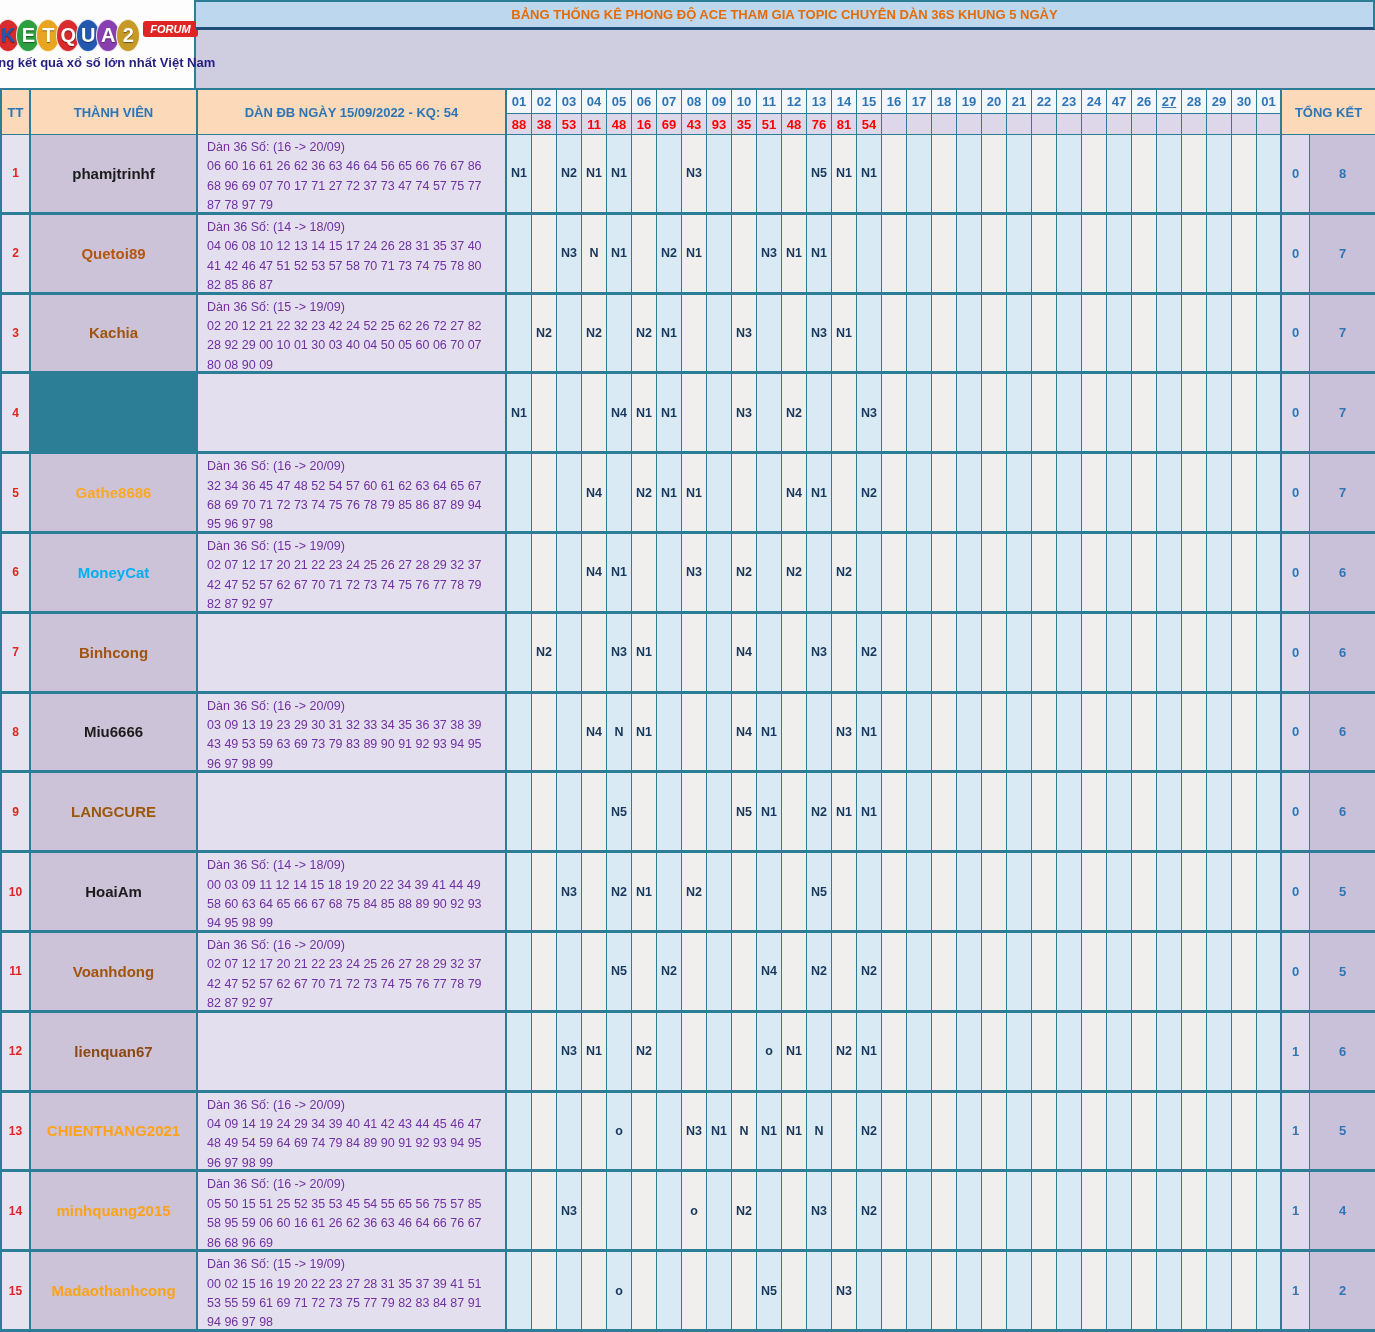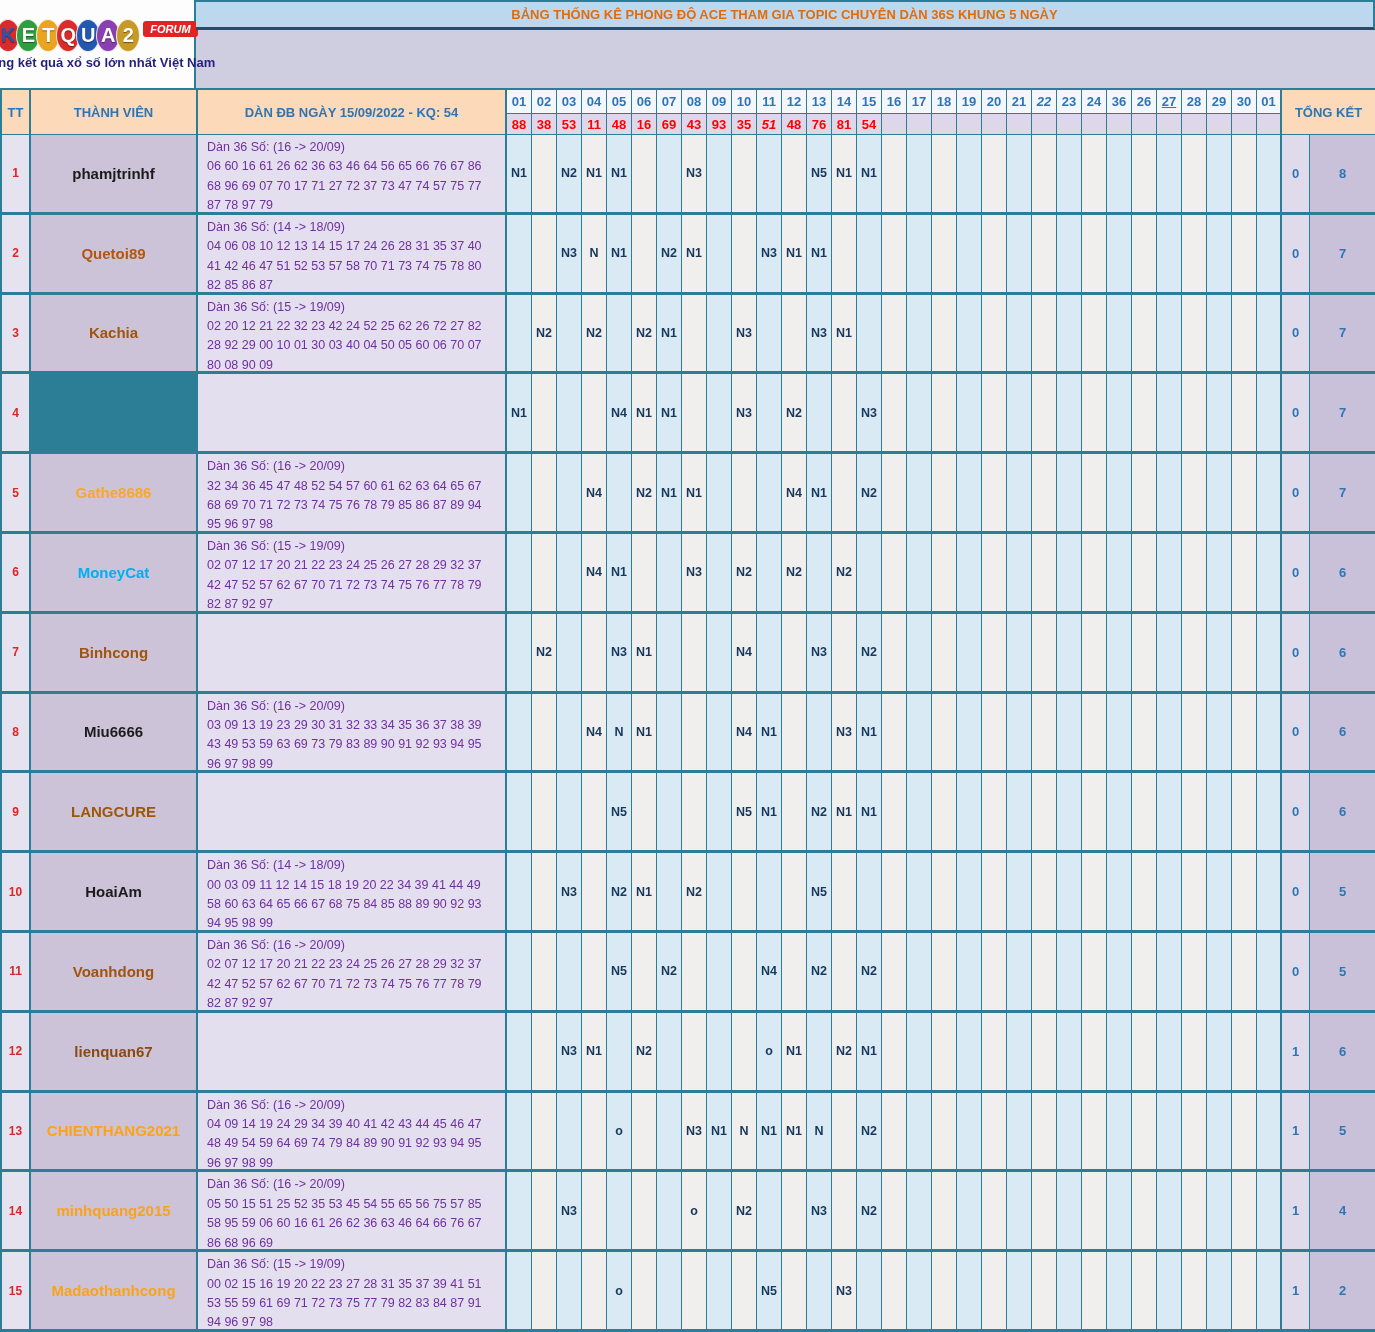--- a/index.html
+++ b/index.html
@@ -95,48 +95,48 @@
       <div class="cell h-res" style="grid-area: 2 / 9;">16</div>
       <div class="cell h-day" style="grid-area: 1 / 10;">07</div>
       <div class="cell h-res" style="grid-area: 2 / 10;">69</div>
       <div class="cell h-day" style="grid-area: 1 / 11;">08</div>
       <div class="cell h-res" style="grid-area: 2 / 11;">43</div>
       <div class="cell h-day" style="grid-area: 1 / 12;">09</div>
       <div class="cell h-res" style="grid-area: 2 / 12;">93</div>
       <div class="cell h-day" style="grid-area: 1 / 13;">10</div>
       <div class="cell h-res" style="grid-area: 2 / 13;">35</div>
       <div class="cell h-day" style="grid-area: 1 / 14;">11</div>
-      <div class="cell h-res" style="grid-area: 2 / 14; font-style: italic;">51</div>
+      <div class="cell h-res" style="grid-area: 2 / 14;">51</div>
       <div class="cell h-day" style="grid-area: 1 / 15;">12</div>
       <div class="cell h-res" style="grid-area: 2 / 15;">48</div>
       <div class="cell h-day" style="grid-area: 1 / 16;">13</div>
       <div class="cell h-res" style="grid-area: 2 / 16;">76</div>
       <div class="cell h-day" style="grid-area: 1 / 17;">14</div>
       <div class="cell h-res" style="grid-area: 2 / 17;">81</div>
       <div class="cell h-day" style="grid-area: 1 / 18;">15</div>
       <div class="cell h-res" style="grid-area: 2 / 18;">54</div>
       <div class="cell h-day" style="grid-area: 1 / 19;">16</div>
       <div class="cell h-res" style="grid-area: 2 / 19;"></div>
       <div class="cell h-day" style="grid-area: 1 / 20;">17</div>
       <div class="cell h-res" style="grid-area: 2 / 20;"></div>
       <div class="cell h-day" style="grid-area: 1 / 21;">18</div>
       <div class="cell h-res" style="grid-area: 2 / 21;"></div>
       <div class="cell h-day" style="grid-area: 1 / 22;">19</div>
       <div class="cell h-res" style="grid-area: 2 / 22;"></div>
       <div class="cell h-day" style="grid-area: 1 / 23;">20</div>
       <div class="cell h-res" style="grid-area: 2 / 23;"></div>
       <div class="cell h-day" style="grid-area: 1 / 24;">21</div>
       <div class="cell h-res" style="grid-area: 2 / 24;"></div>
-      <div class="cell h-day" style="grid-area: 1 / 25; font-style: italic;">22</div>
+      <div class="cell h-day" style="grid-area: 1 / 25;">22</div>
       <div class="cell h-res" style="grid-area: 2 / 25;"></div>
       <div class="cell h-day" style="grid-area: 1 / 26;">23</div>
       <div class="cell h-res" style="grid-area: 2 / 26;"></div>
       <div class="cell h-day" style="grid-area: 1 / 27;">24</div>
       <div class="cell h-res" style="grid-area: 2 / 27;"></div>
-      <div class="cell h-day" style="grid-area: 1 / 28;">36</div>
+      <div class="cell h-day" style="grid-area: 1 / 28;">47</div>
       <div class="cell h-res" style="grid-area: 2 / 28;"></div>
       <div class="cell h-day" style="grid-area: 1 / 29;">26</div>
       <div class="cell h-res" style="grid-area: 2 / 29;"></div>
       <div class="cell h-day" style="grid-area: 1 / 30; text-decoration: underline;">27</div>
       <div class="cell h-res" style="grid-area: 2 / 30;"></div>
       <div class="cell h-day" style="grid-area: 1 / 31;">28</div>
       <div class="cell h-res" style="grid-area: 2 / 31;"></div>
       <div class="cell h-day" style="grid-area: 1 / 32;">29</div>
       <div class="cell h-res" style="grid-area: 2 / 32;"></div>
       <div class="cell h-day" style="grid-area: 1 / 33;">30</div>

